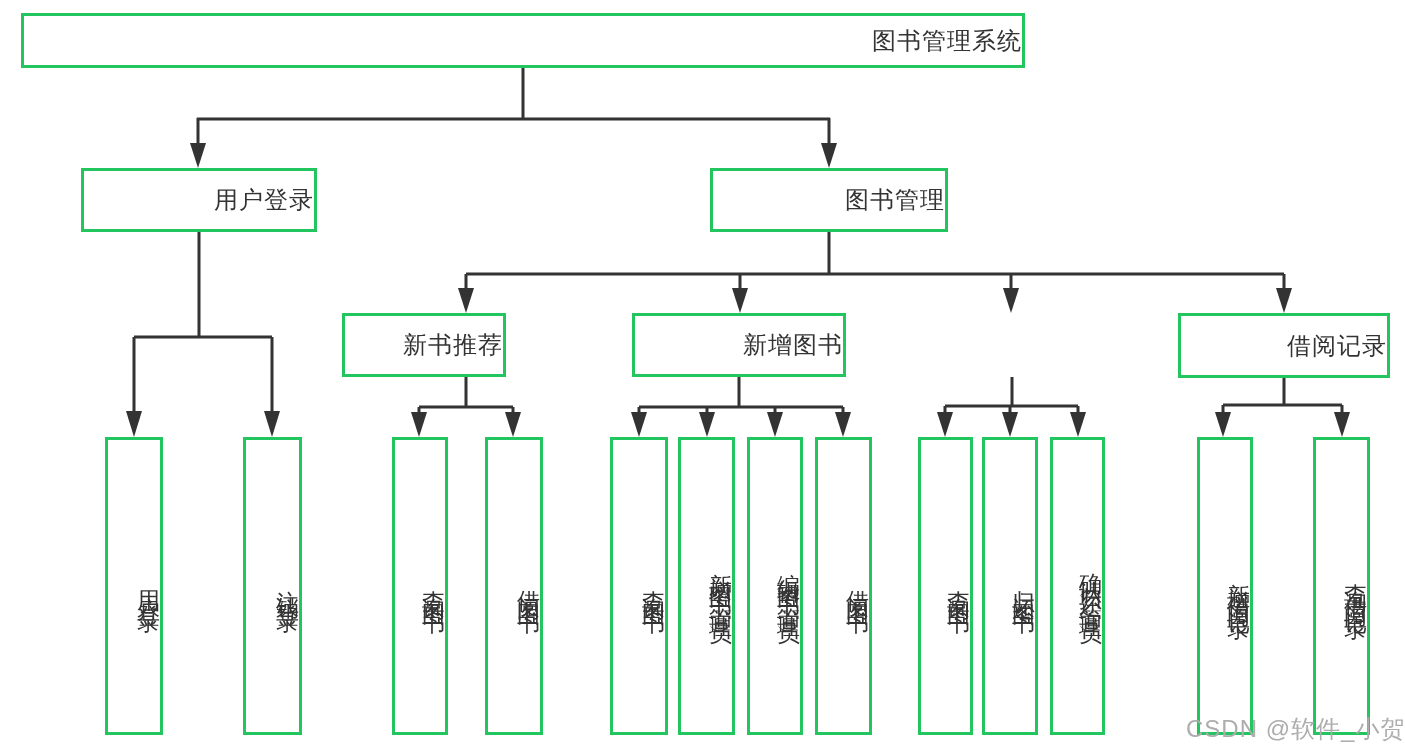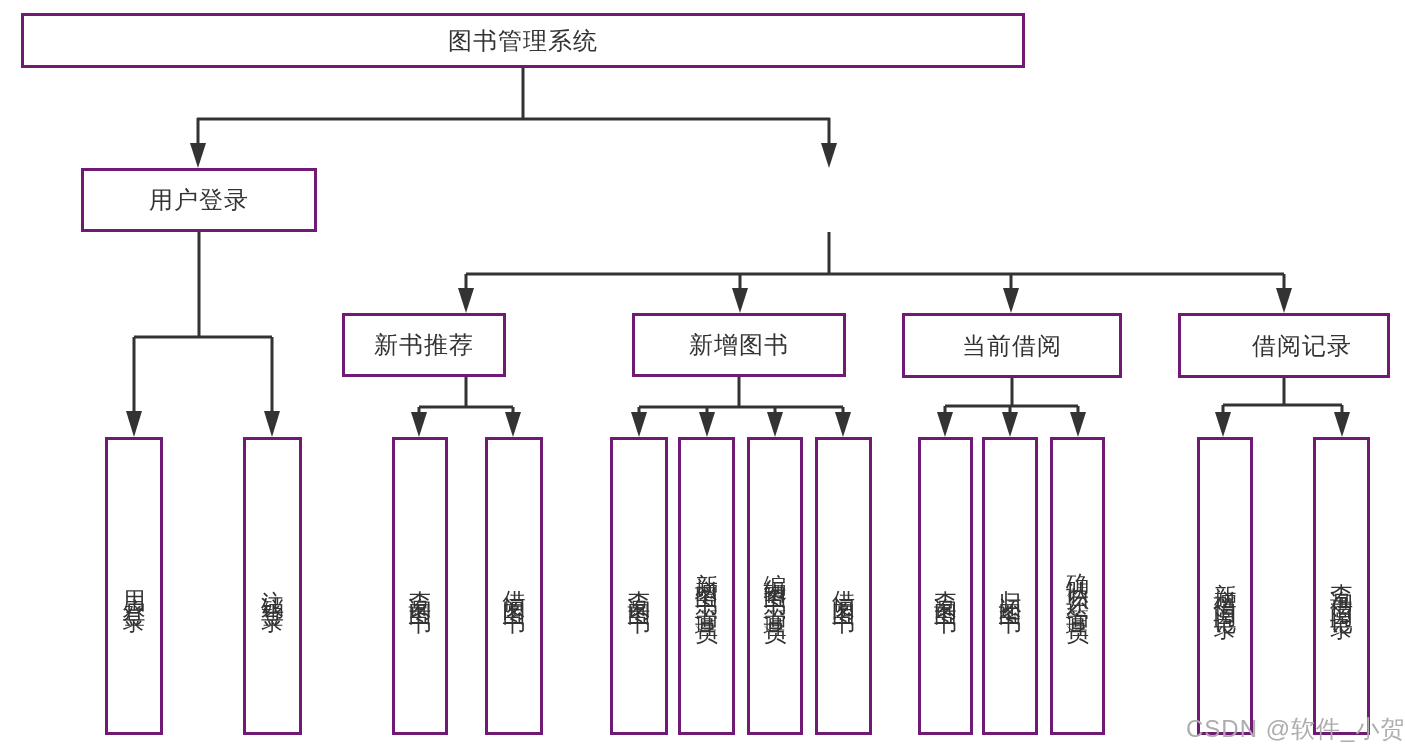--- a/index.html
+++ b/index.html
@@ -3,22 +3,22 @@
 <meta charset="utf-8">
 <style>
   html, body { margin:0; padding:0; background:#ffffff; }
   .stage {
     position:relative; width:1405px; height:747px;
     background:#ffffff; overflow:hidden;
     font-family:"Liberation Sans", sans-serif; color:#333333;
   }
   svg.wires { position:absolute; left:0; top:0; width:1405px; height:747px; }
   .box {
-    position:absolute; background:#ffffff; border:3px solid #701a75;
-    box-sizing:border-box; display:flex; align-items:center; justify-content:center;
+    position:absolute; background:#ffffff; border:3px solid #22c55e;
+    box-sizing:border-box; display:flex; align-items:center; justify-content:flex-end;
   }
   .hbox .label { font-size:24px; letter-spacing:1px; white-space:nowrap; }
   .vbox .label {
     writing-mode:vertical-rl; text-orientation:mixed;
     font-size:23px; line-height:1; letter-spacing:7px; white-space:nowrap;
   }
   .watermark {
     position:absolute; left:1186px; top:713px; z-index:5;
     font-size:24px; color:#adadad; letter-spacing:1px; white-space:nowrap;
   }
@@ -68,29 +68,29 @@
     </g>
   </svg>
 
   <div class="box hbox" style="left:21px; top:13px; width:1004px; height:55px;">
     <span class="label">图书管理系统</span>
   </div>
 
   <div class="box hbox" style="left:81px; top:168px; width:236px; height:64px;">
     <span class="label">用户登录</span>
   </div>
+  <div class="box hbox" style="left:710px; top:168px; width:238px; height:64px;">
+    <span class="label">图书管理</span>
+  </div>
 
   <div class="box hbox" style="left:342px; top:313px; width:164px; height:64px;">
     <span class="label">新书推荐</span>
   </div>
   <div class="box hbox" style="left:632px; top:313px; width:214px; height:64px;">
     <span class="label">新增图书</span>
-  </div>
-  <div class="box hbox" style="left:902px; top:313px; width:220px; height:65px;">
-    <span class="label">当前借阅</span>
   </div>
   <div class="box hbox" style="left:1178px; top:313px; width:212px; height:65px;padding-left:36px;">
     <span class="label">借阅记录</span>
   </div>
 
   <div class="box vbox" style="left:105px; top:437px; width:58px; height:298px;">
     <span class="label">用户登录</span>
   </div>
   <div class="box vbox" style="left:243px; top:437px; width:59px; height:298px;">
     <span class="label">注销登录</span>

